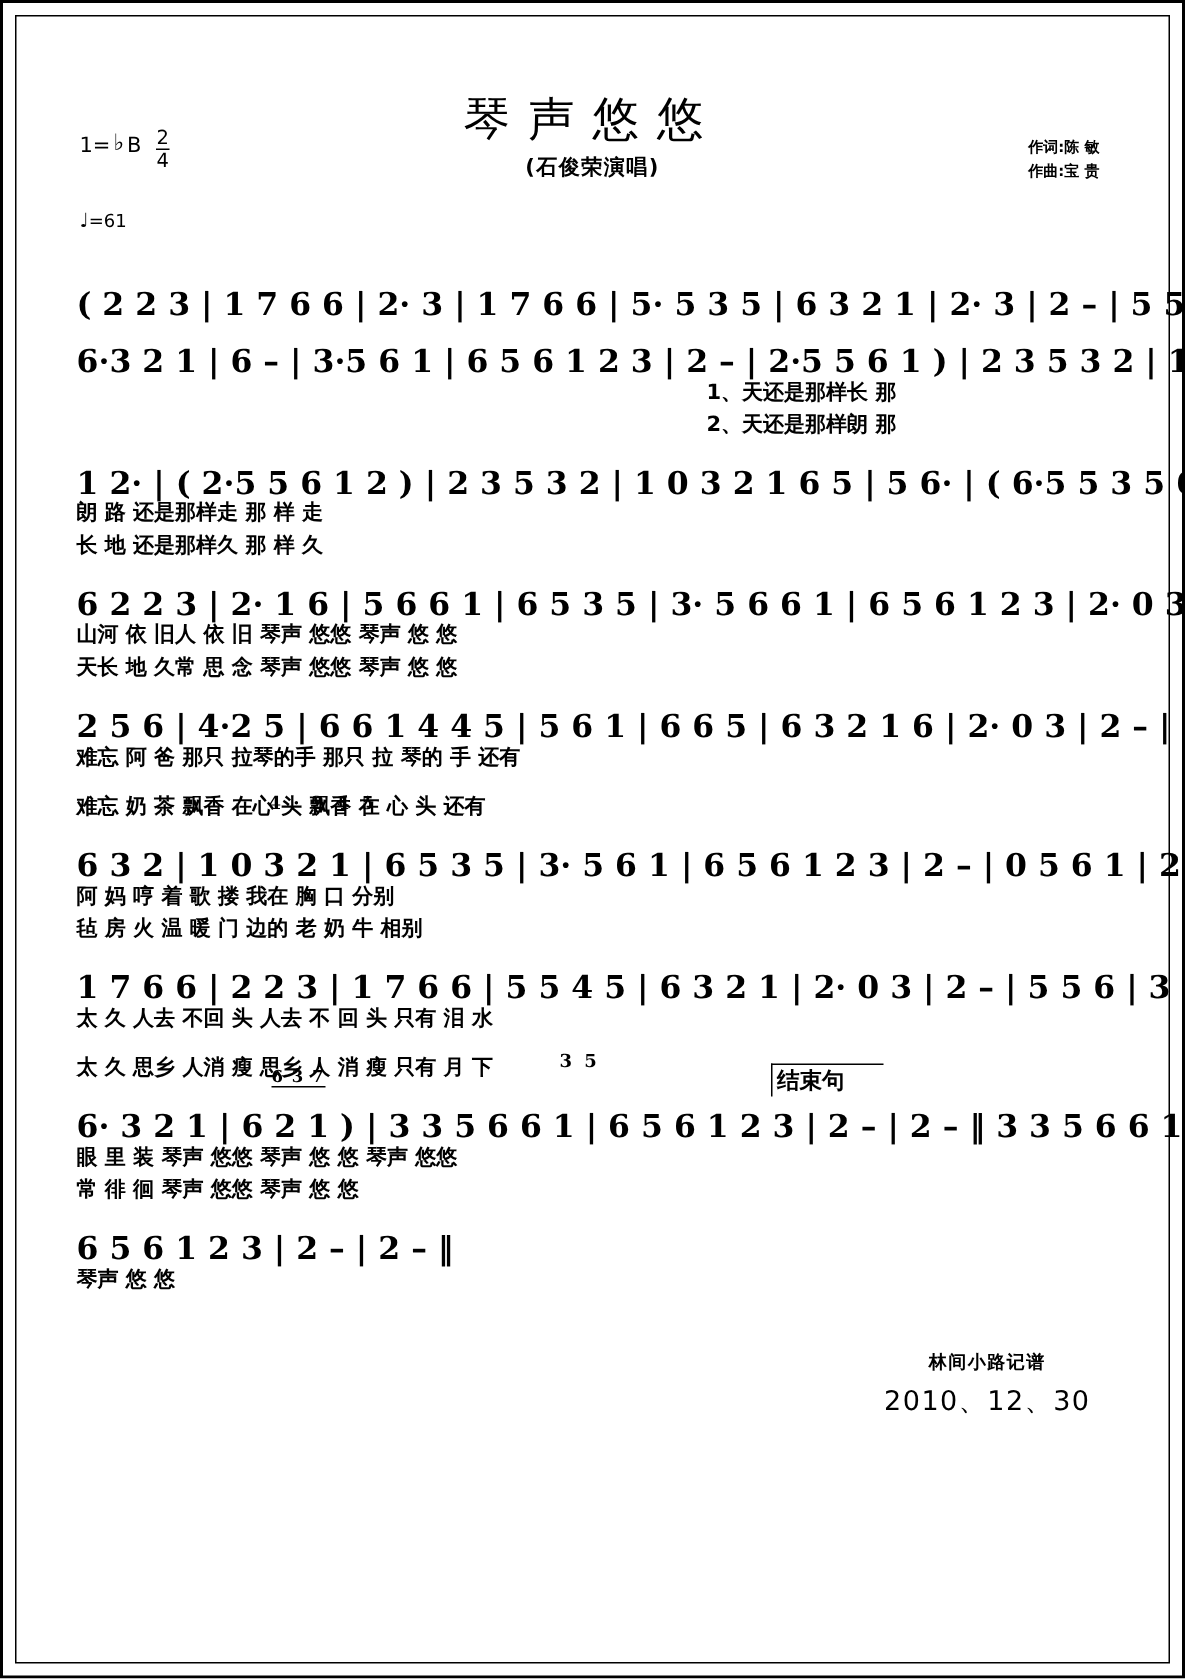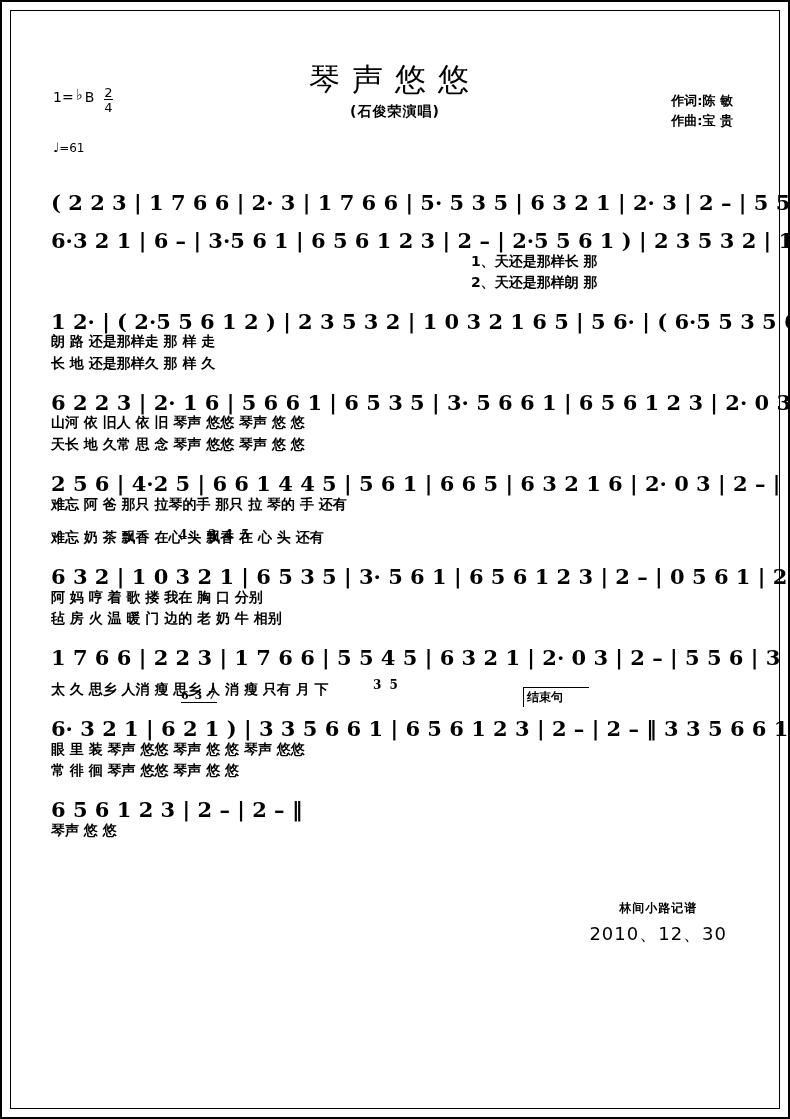--- a/index.html
+++ b/index.html
@@ -41,21 +41,21 @@
     text-align:center;
     font-size:14px;
     font-weight:bold;
     letter-spacing:1px;
     font-family:"DejaVu Sans",sans-serif;
     margin-bottom:14px;
   }
   .credits{
     position:absolute;right:34px;top:68px;
     text-align:left;
-    font-size:13px;
+    font-size:10px;
     font-weight:bold;
     line-height:1.55;
     font-family:"DejaVu Sans",sans-serif;
   }
   .keyblock{
     position:absolute;left:30px;top:66px;
     font-family:"DejaVu Sans",sans-serif;
   }
   .keyline{font-size:14px;display:flex;align-items:flex-start;gap:2px;}
   .keyline .flat{font-size:15px;position:relative;top:-3px;}
@@ -89,21 +89,21 @@
     position:absolute;right:40px;bottom:150px;
     text-align:center;
     font-family:"DejaVu Sans",sans-serif;
   }
   .footer .by{font-size:12px;font-weight:bold;letter-spacing:1px;}
   .footer .date{font-size:18px;margin-top:5px;letter-spacing:1px;}
 
   .endlabel{
     position:absolute;
     font-family:Liberation Mono, monospace;
-    font-size:12px;font-weight:bold;
+    font-size:15px;font-weight:bold;
     border-top:1.6px solid #000;border-left:1.6px solid #000;
     padding:1px 26px 1px 3px;
   }
   .gracegrp{
     position:absolute;
     font-family:"DejaVu Serif",serif;
     font-size:11px;font-weight:bold;
     letter-spacing:1px;
   }
   .gracegrp .ul{border-bottom:1.2px solid #000;display:inline-block;}
@@ -176,20 +176,21 @@
     </div>
 
     <div class="system">
       <div class="notes">6  3 2 | 1 0 3   2 1 | 6 5 3   5 | 3· 5   6 1 | 6 5 6  1 2 3 | 2 – | 0 5   6 1 | 2 2 3 |</div>
       <div class="lyrics">阿 妈 哼    着 歌     搂    我在 胸       口         分别</div>
       <div class="lyrics v2">毡 房 火    温 暖     门    边的 老   奶  牛        相别</div>
     </div>
 
     <div class="system">
       <div class="notes">1 7 6  6 | 2 2 3 | 1 7 6  6 | 5 5 4 5 | 6  3 2 1 | 2·  0 3 | 2 – | 5 5 6 | 3  5 |</div>
+      <div class="lyrics">太     久 人去  不回   头 人去     不    回    头     只有  泪 水</div>
       <div class="altnote" style="left:322px;top:8px;position:relative;display:block;height:12px;"><span>3  5</span></div>
       <div class="lyrics v2">太     久 思乡  人消   瘦 思乡     人    消    瘦     只有  月 下</div>
     </div>
 
     <div class="system" style="position:relative;">
       <div class="gracegrp" style="left:130px;top:-16px;">
         <span class="ul">6 3 7</span>
       </div>
       <div class="endlabel" style="right:150px;top:-18px;">结束句</div>
       <div class="notes">6· 3   2 1 | 6     2 1 ) | 3 3 5   6 6 1 | 6 5 6   1 2 3 | 2 – | 2 – ‖ 3 3 5   6 6 1 |</div>

